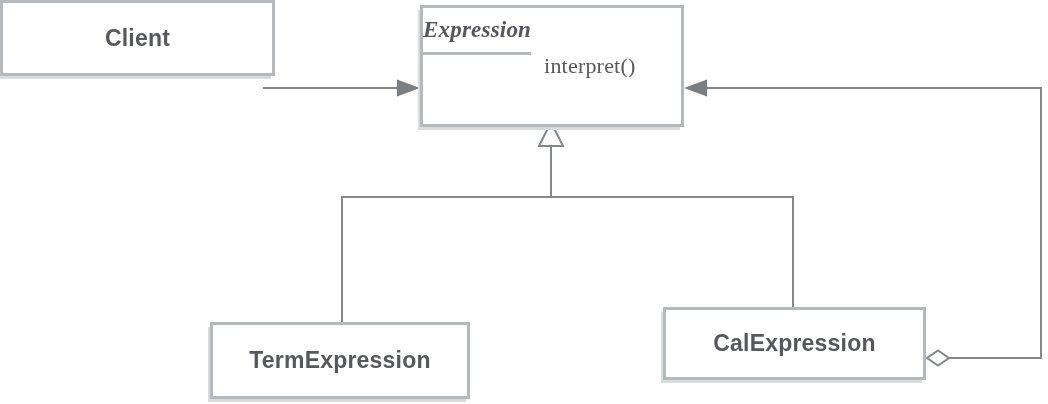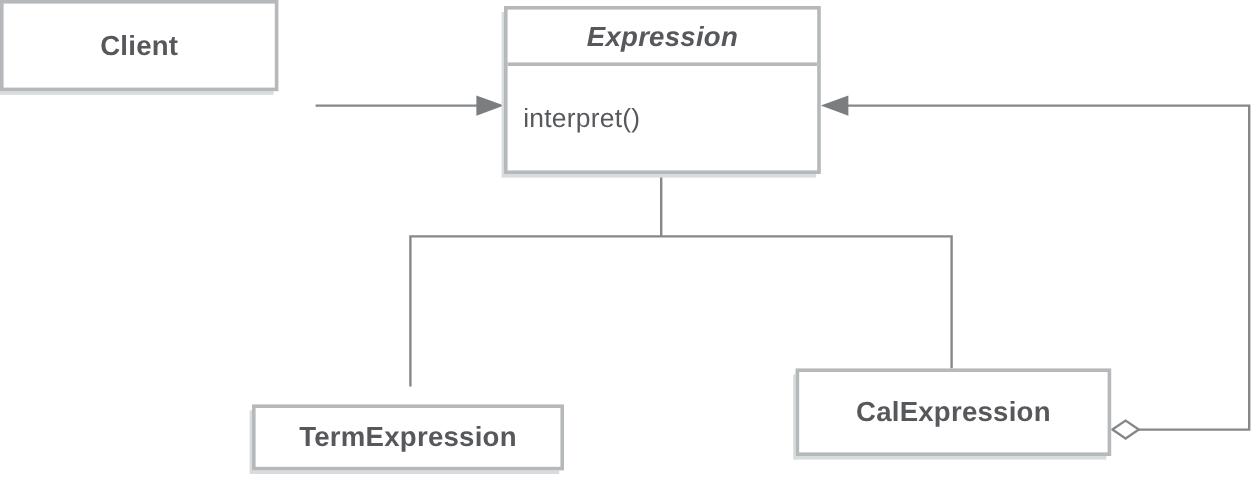--- a/index.html
+++ b/index.html
@@ -27,27 +27,28 @@
     position:absolute;z-index:2;
     box-sizing:border-box;
     background:var(--box-fill);
     border:3px solid var(--box-border);
     box-shadow:-3px 4px 0 -1px var(--box-shadow);
     color:var(--text);
     display:flex;align-items:center;justify-content:center;
     font-size:23px;font-weight:bold;
     letter-spacing:0.2px;
   }
-  .node-client{left:0;top:49;width:232px;height:76px;}
-  .node-term{left:210px;top:322px;width:260px;height:55px;margin-top:15px;}
+  .node-client{left:0;top:49;width:275px;height:76px;}
+  .node-term{left:210px;top:322px;width:260px;height:77px;}
   .node-cal{left:663px;top:307px;width:263px;height:73px;}
   .node-expression{
-    left:420px;top:5px;width:264px;height:140px;
-    flex-direction:column;align-items:stretch;justify-content:flex-start;
+    left:420px;top:5px;width:264px;height:122px;
+    flex-direction:row;align-items:stretch;justify-content:flex-start;
     padding:0;
+    font-family:Liberation Serif, serif;
   }
   .class-title{
     height:47px;box-sizing:border-box;
     border-bottom:3px solid var(--box-border);
     display:flex;align-items:center;justify-content:center;
     font-style:italic;font-weight:bold;font-size:23px;
   }
   .class-method{
     flex:1;display:flex;align-items:center;
     padding-left:13px;

